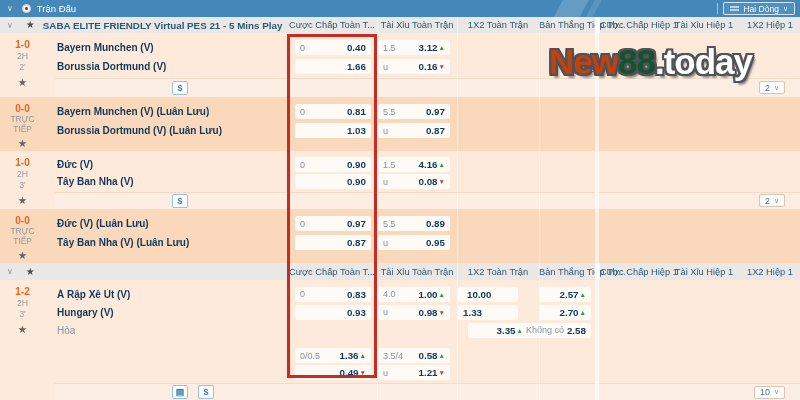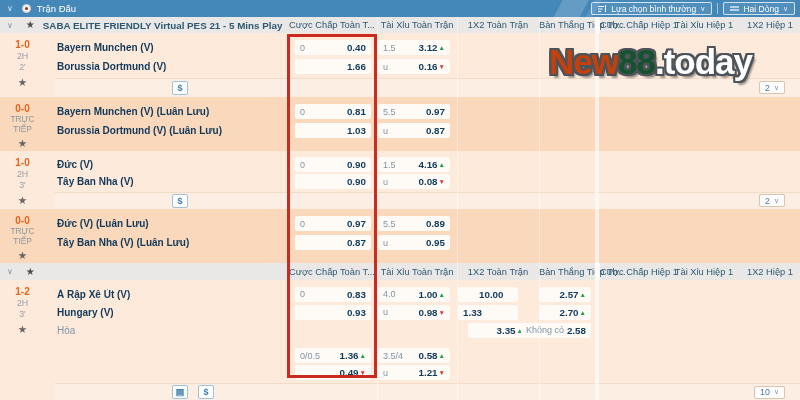--- a/index.html
+++ b/index.html
@@ -118,32 +118,20 @@
 
 <div class="app">
 
   <div class="topbar">
     <span class="tb-chevron">∨</span>
     <span class="ball"></span>
     <span class="tb-title">Trận Đấu</span>
     <span class="tb-stripe"></span>
     <span class="tb-stripe2"></span>
     <div class="tb-right">
-      <div class="tb-btn">
-        <svg width="9" height="8" viewBox="0 0 9 8">
-            <g stroke="#fff" stroke-width="1">
-              <line x1="0" y1="1.5" x2="6" y2="1.5"></line>
-              <line x1="0" y1="4" x2="4.5" y2="4"></line>
-              <line x1="0" y1="6.5" x2="3" y2="6.5"></line>
-              <line x1="7.5" y1="0" x2="7.5" y2="7"></line>
-            </g>
-          </svg>
-        <span>Lựa chọn bình thường</span>
-        <span class="chev">∨</span>
-      </div>
       <div class="tb-sep"></div>
       <div class="tb-btn">
         <svg width="9" height="7" viewBox="0 0 9 7">
             <g stroke="#fff" stroke-width="1.2">
               <line x1="0" y1="2" x2="9" y2="2"></line>
               <line x1="0" y1="5" x2="9" y2="5"></line>
             </g>
           </svg>
         <span>Hai Dòng</span>
         <span class="chev">∨</span>
@@ -378,21 +366,21 @@
           </div>
         <div class="col c2">
             <div class="cell">
               <span class="line">4.0</span>
               <span class="val">1.00</span>
               <span class="up">▲</span>
             </div>
           </div>
         <div class="col c3">
             <div class="cell">
-              <span class="val" style="margin-left:16px">10.00</span>
+              <span class="val" style="margin-left:4px">10.00</span>
             </div>
           </div>
         <div class="col c4">
             <div class="cell">
               <span class="val">2.57</span>
               <span class="up">▲</span>
             </div>
           </div>
       </div>
       <div class="trow">

